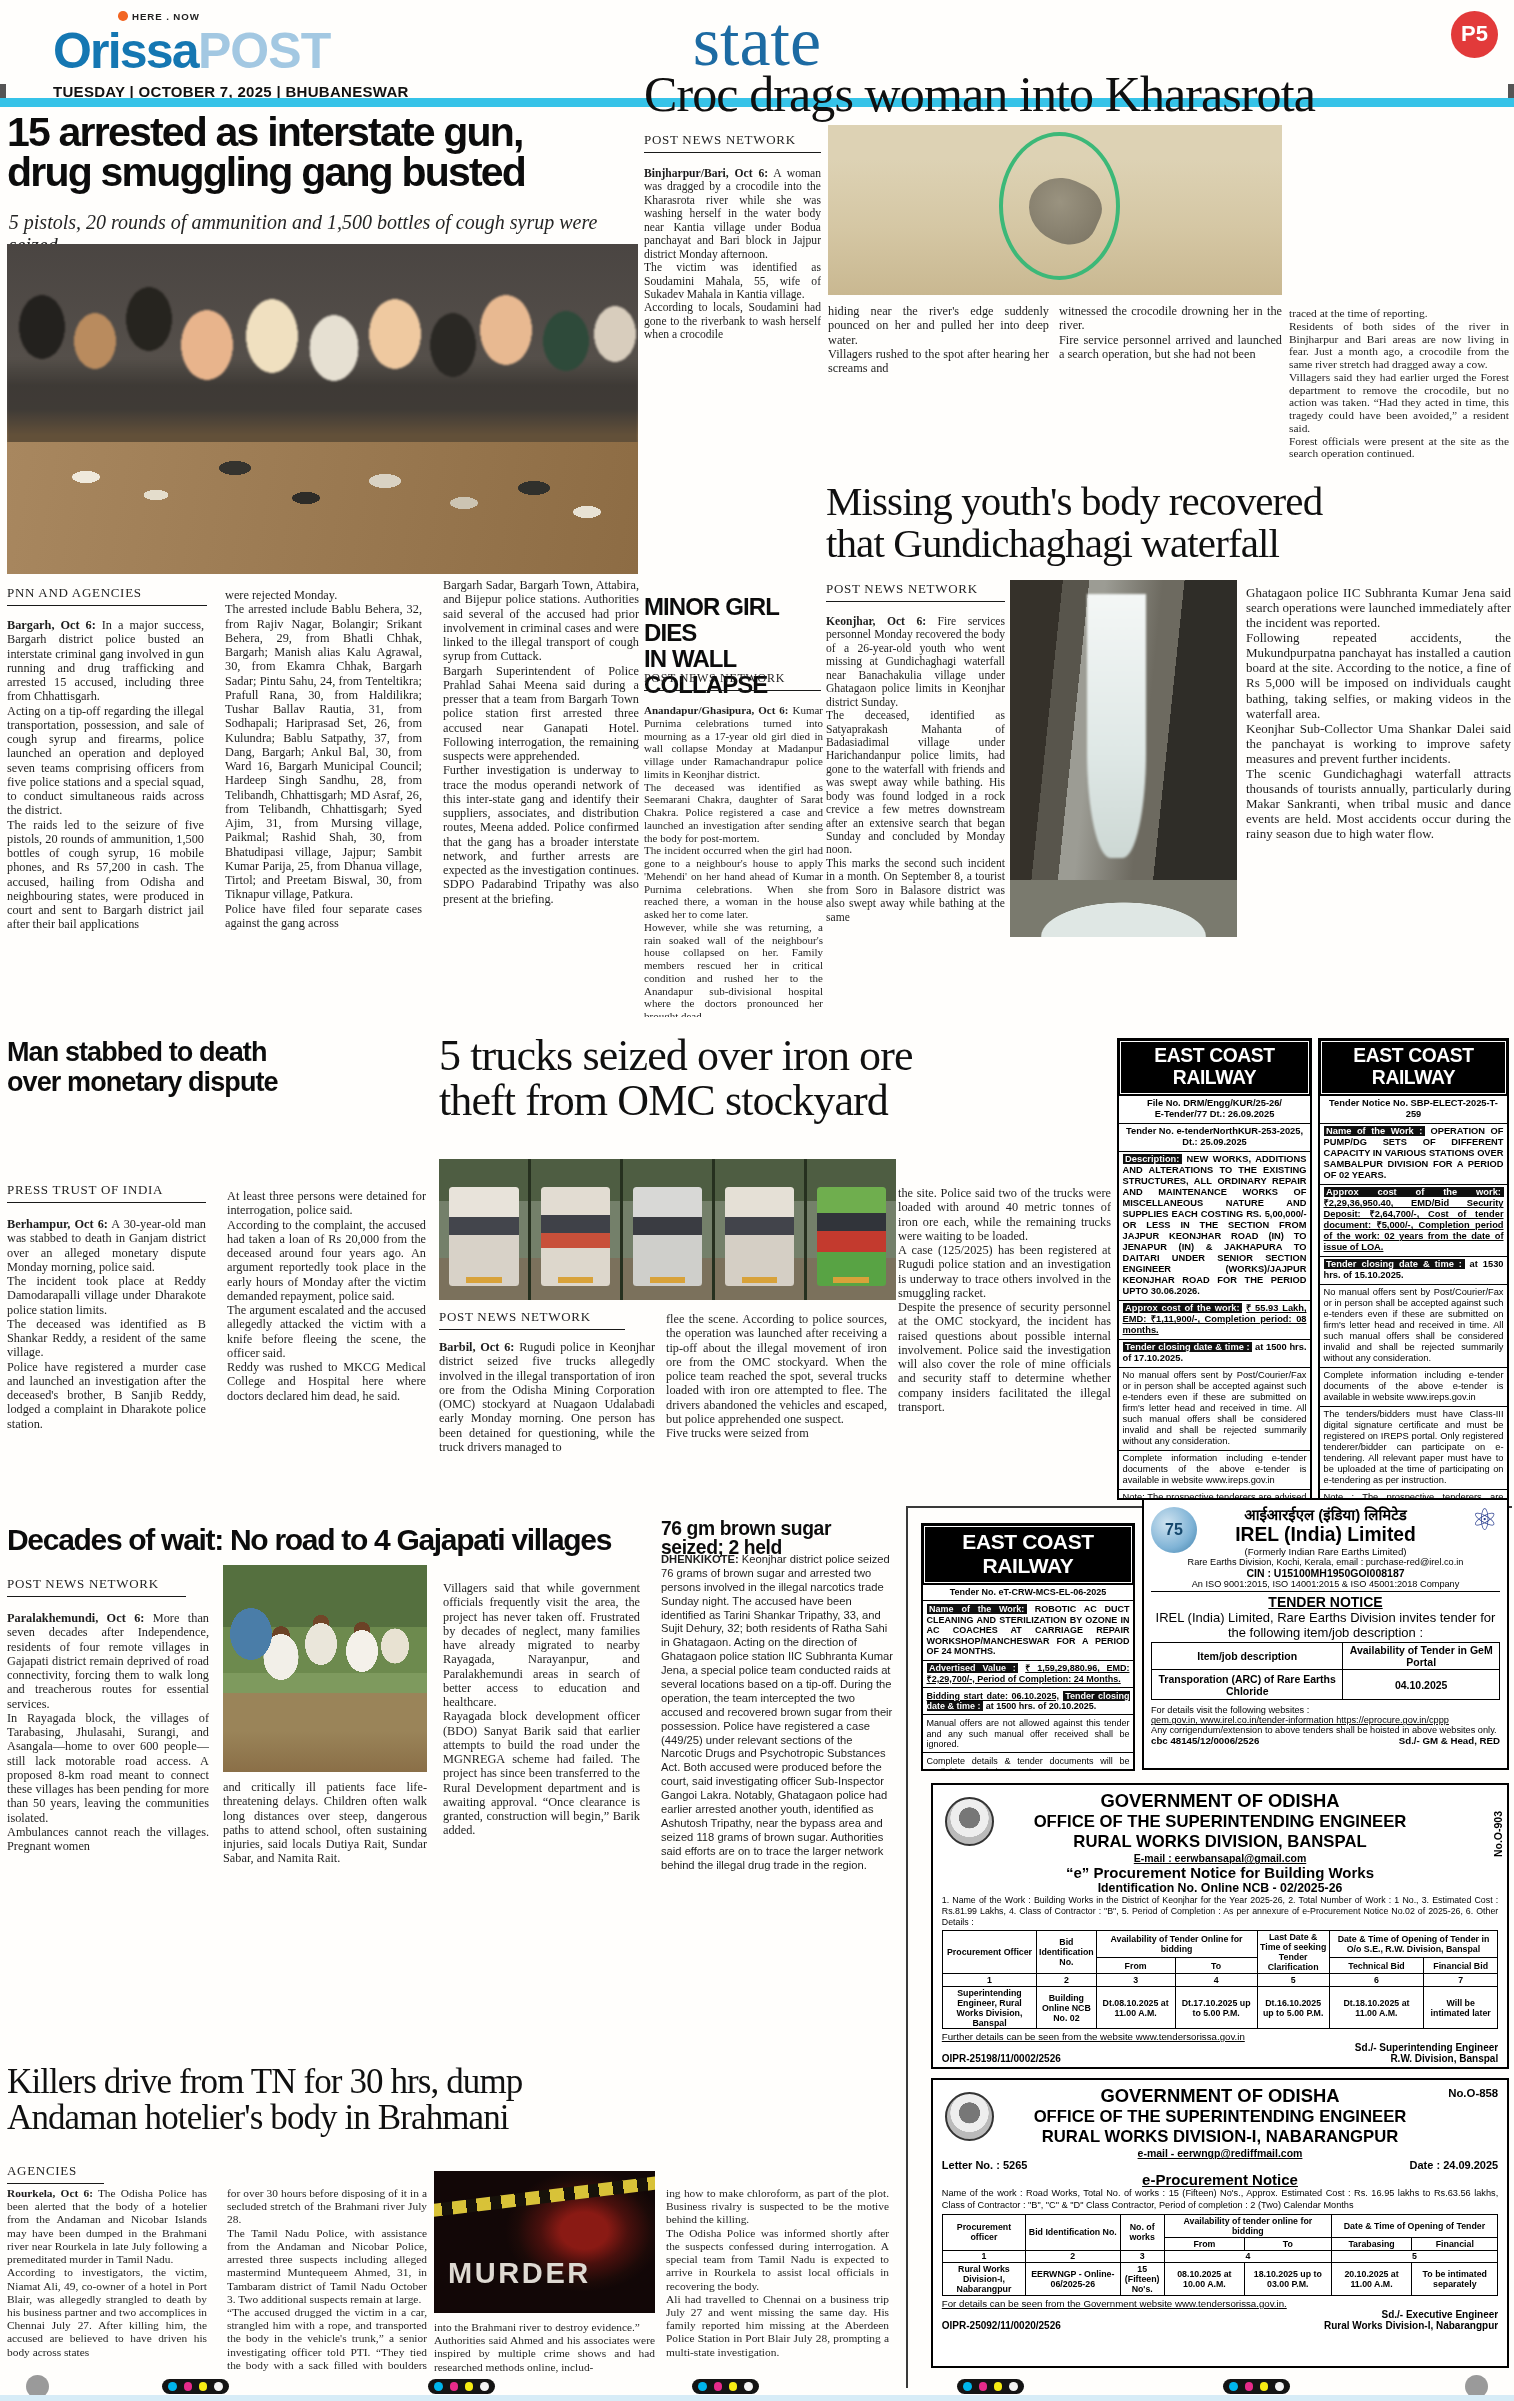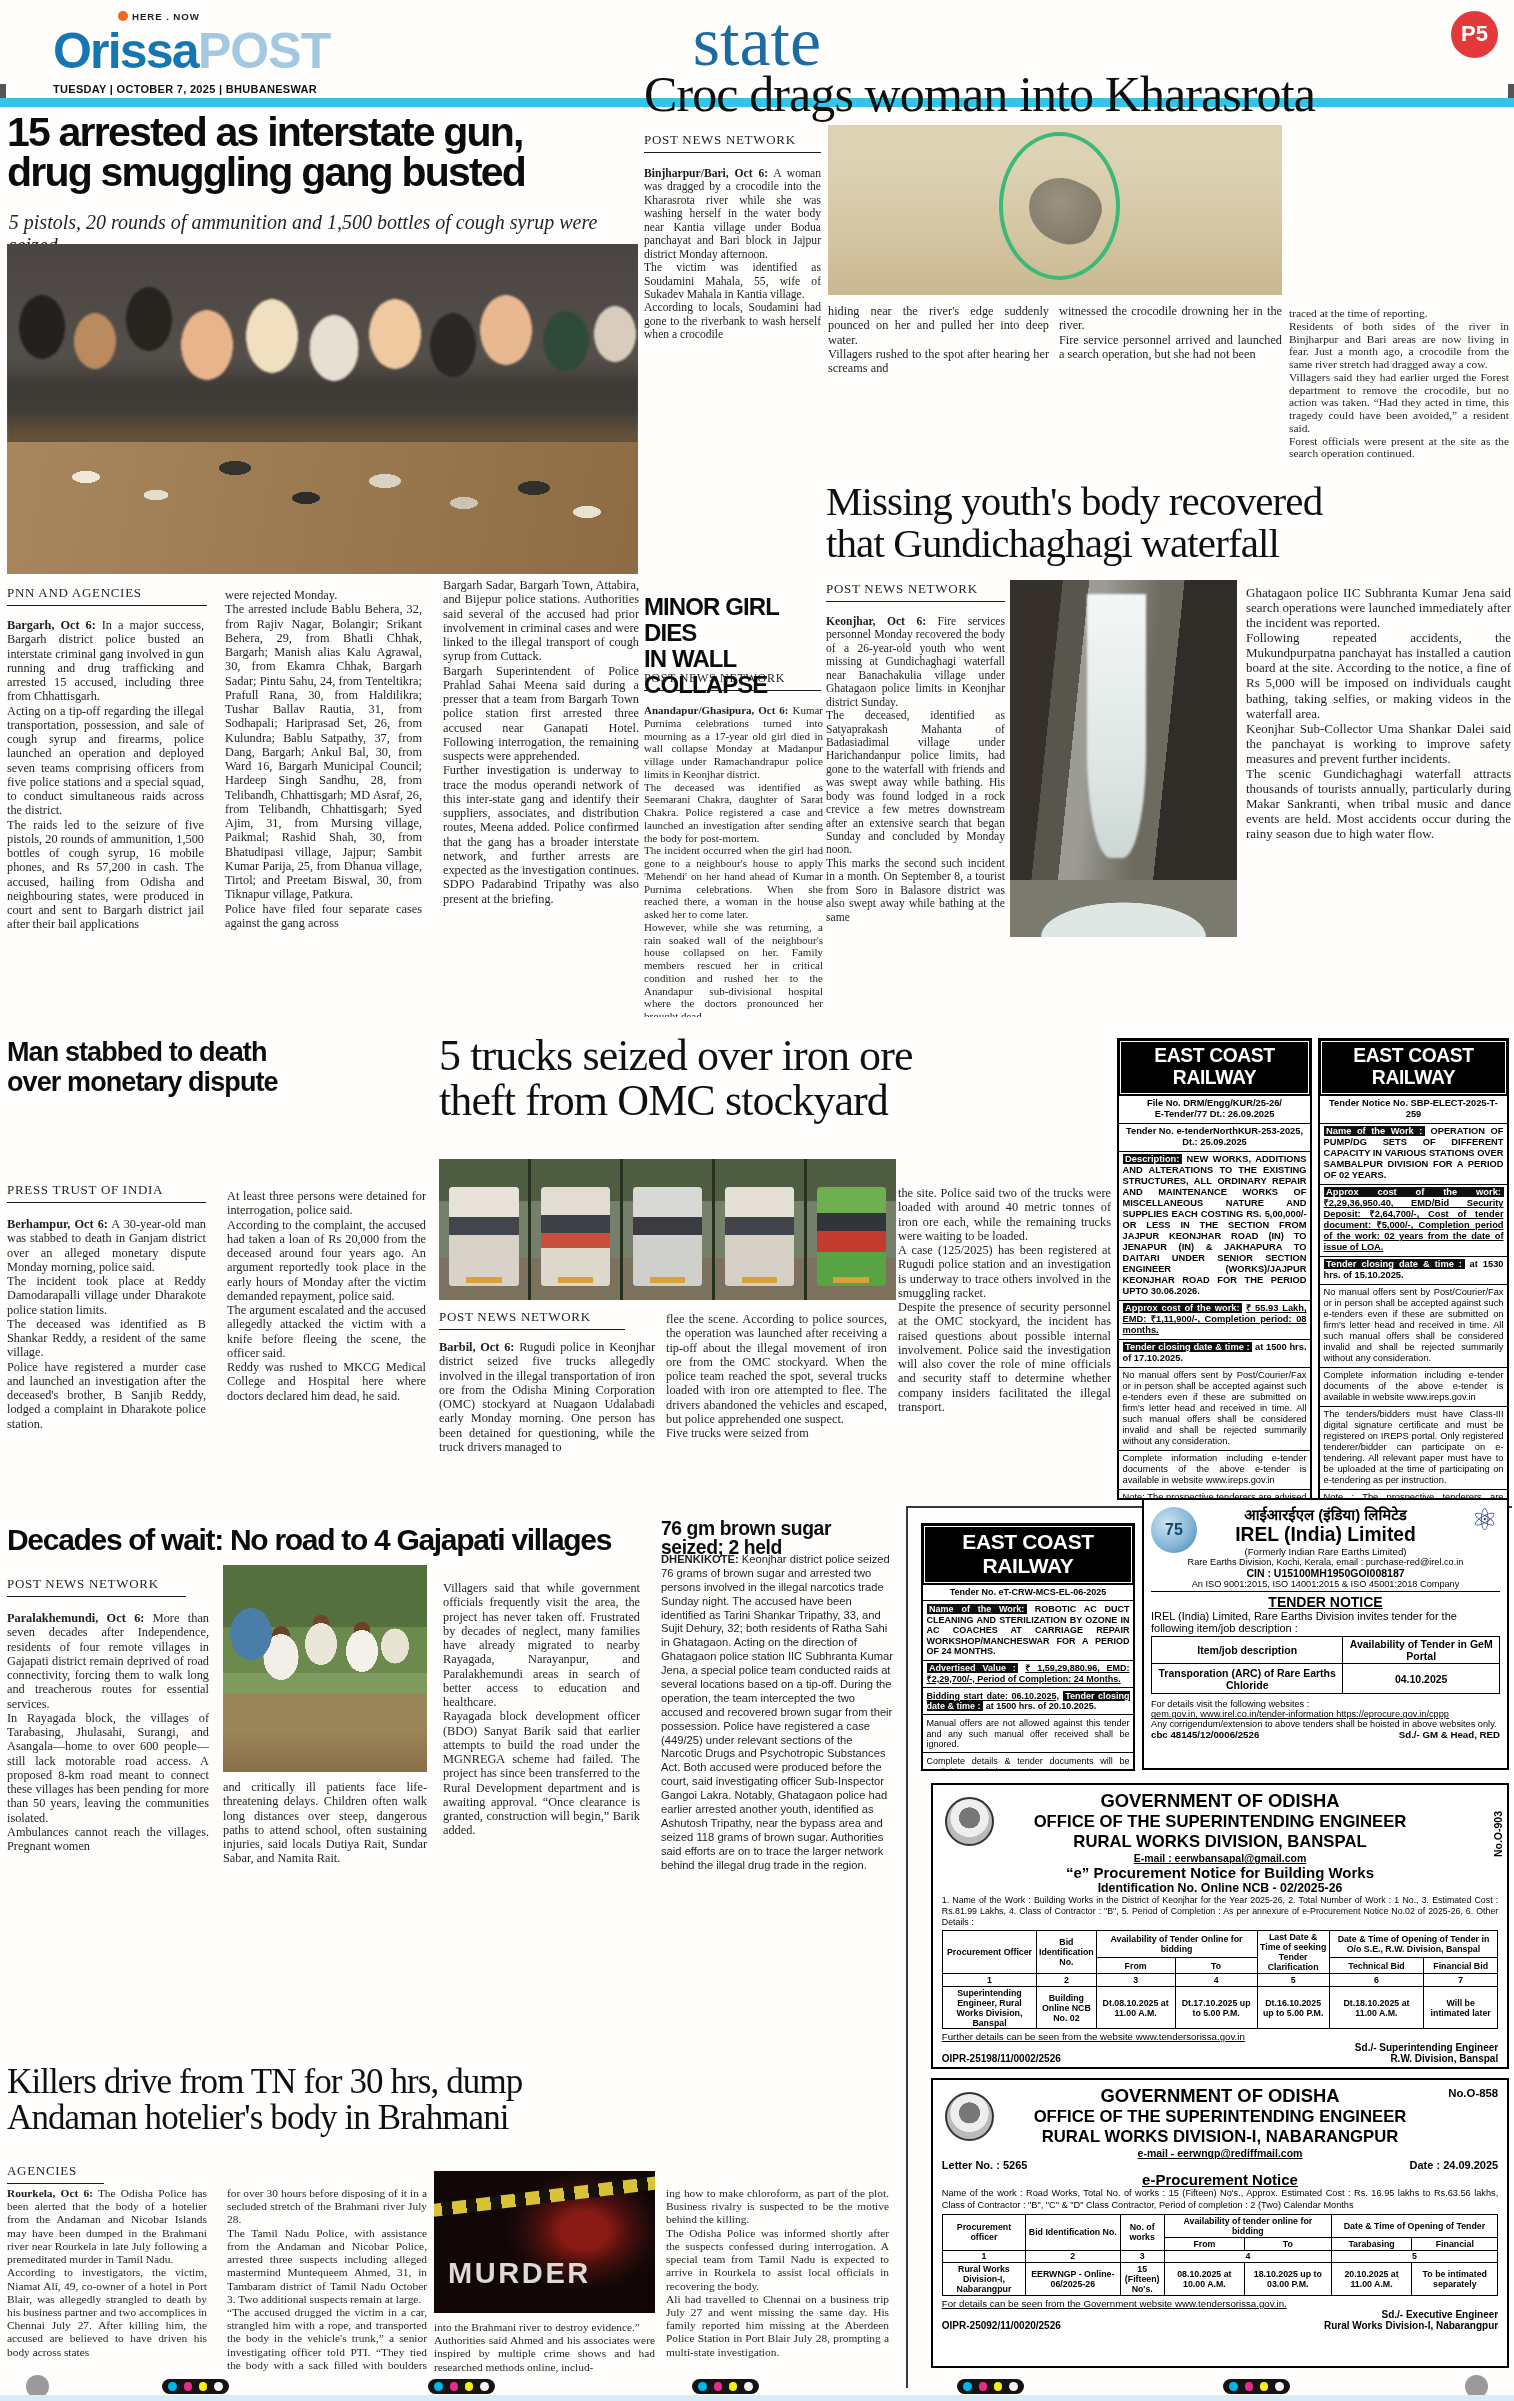--- a/index.html
+++ b/index.html
@@ -21,21 +21,21 @@
   .bt b{font-weight:bold}
   .sans{font-family:"Liberation Sans",sans-serif}
   
   .logo-orissa{font-family:"Liberation Sans",sans-serif;font-weight:bold;font-size:50px;
                color:#1577b2;letter-spacing:-1.8px}
   .logo-post{font-family:"Liberation Sans",sans-serif;font-weight:bold;font-size:50px;
              color:#a3c8e2;letter-spacing:-0.9px}
   .tagline{font-family:"Liberation Sans",sans-serif;font-weight:bold;font-size:9.7px;color:#222;
            letter-spacing:0.9px;display:flex;align-items:center;gap:4.4px}
   .logo-dot{width:9.7px;height:9.7px;border-radius:50%;background:#f26522;display:inline-block}
-  .dateline-top{font-family:"Liberation Sans",sans-serif;font-weight:bold;font-size:11px;color:#111;
+  .dateline-top{font-family:"Liberation Sans",sans-serif;font-weight:bold;font-size:15px;color:#111;
                 letter-spacing:0.3px;margin-top:3px}
   .section-title{font-family:"Liberation Serif",serif;font-size:70px;color:#1d6ba3;text-align:center}
   .p5{width:47px;height:47px;border-radius:50%;background:#e23a3a;color:#fff;display:flex;
       align-items:center;justify-content:center;font:bold 22px "Liberation Sans",sans-serif}
   .cyanbar{background:#36c3e8}
   
   .photo{position:absolute;overflow:hidden}
   .ph-gang{background:linear-gradient(180deg,#4a4542 0%,#5a544e 50%,#9a7b53 58%,#8a6c47 80%,#6f543a 100%)}
   .ph-gang .figs{position:absolute;inset:0;filter:blur(0.9px);background:
     radial-gradient(23px 32px at 35px 83px,#23211e 0 99%,transparent 100%),
@@ -291,21 +291,21 @@
          background:radial-gradient(circle at 35% 35%,#cfe3f0,#7fb3d6 60%,#3d7ea8);display:flex;align-items:center;justify-content:center;
          font:bold 16px 'Liberation Sans',sans-serif;color:#14466b">75</div>
     <div style="position:absolute;right:8.8px;top:5.3px;font-size:30px;color:#273c8e;line-height:1">⚛</div>
     <div class="t1" style="font-size:15px">आईआरईएल (इंडिया) लिमिटेड</div>
     <div class="t1" style="font-size:19.3px">IREL (India) Limited</div>
     <div style="text-align:center;font-size:9.7px">(Formerly Indian Rare Earths Limited)</div>
     <div style="text-align:center;font-size:9.2px">Rare Earths Division, Kochi, Kerala, email : purchase-red@irel.co.in</div>
     <div class="t1" style="font-size:10.5px">CIN : U15100MH1950GOI008187</div>
     <div style="text-align:center;font-size:9.2px;border-bottom:1.3px solid #000;padding-bottom:2.6px">An ISO 9001:2015, ISO 14001:2015 &amp; ISO 45001:2018 Company</div>
     <div class="t1 u" style="font-size:14px;margin-top:1.8px">TENDER NOTICE</div>
-    <div style="font-size:11px">IREL (India) Limited, Rare Earths Division invites tender for the following item/job description :</div>
+    <div style="text-align:center;font-size:13px">IREL (India) Limited, Rare Earths Division invites tender for the following item/job description :</div>
     <table class="gt" style="margin-top:2.6px;font-size:10.5px">
       <tbody>
           <tr>
         <th style="width:55%">Item/job description</th>
         <th>Availability of Tender in GeM Portal</th>
       </tr>
       <tr>
         <td style="height:30px">Transporation (ARC) of Rare Earths Chloride</td>
         <td>04.10.2025</td>
       </tr>

